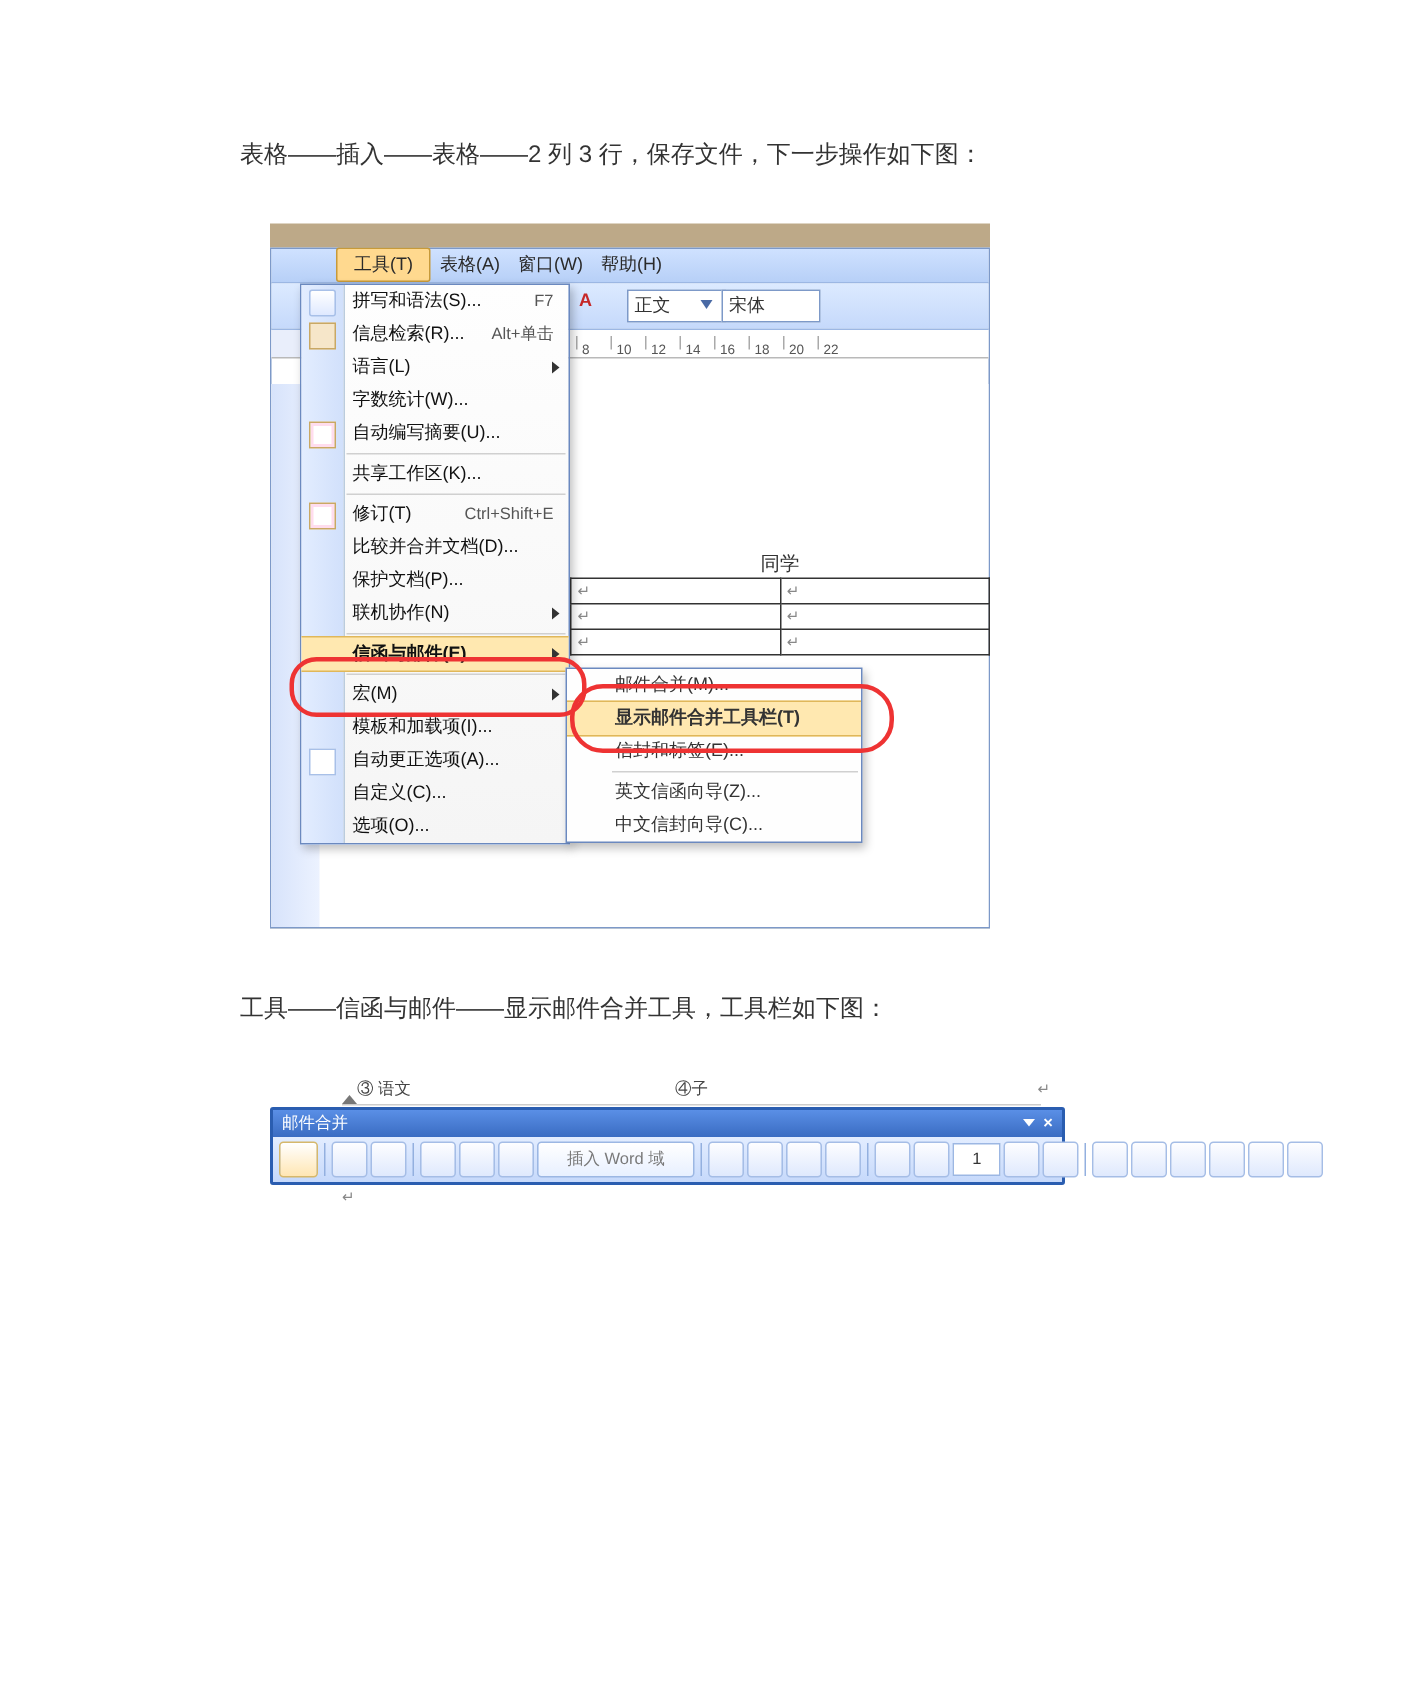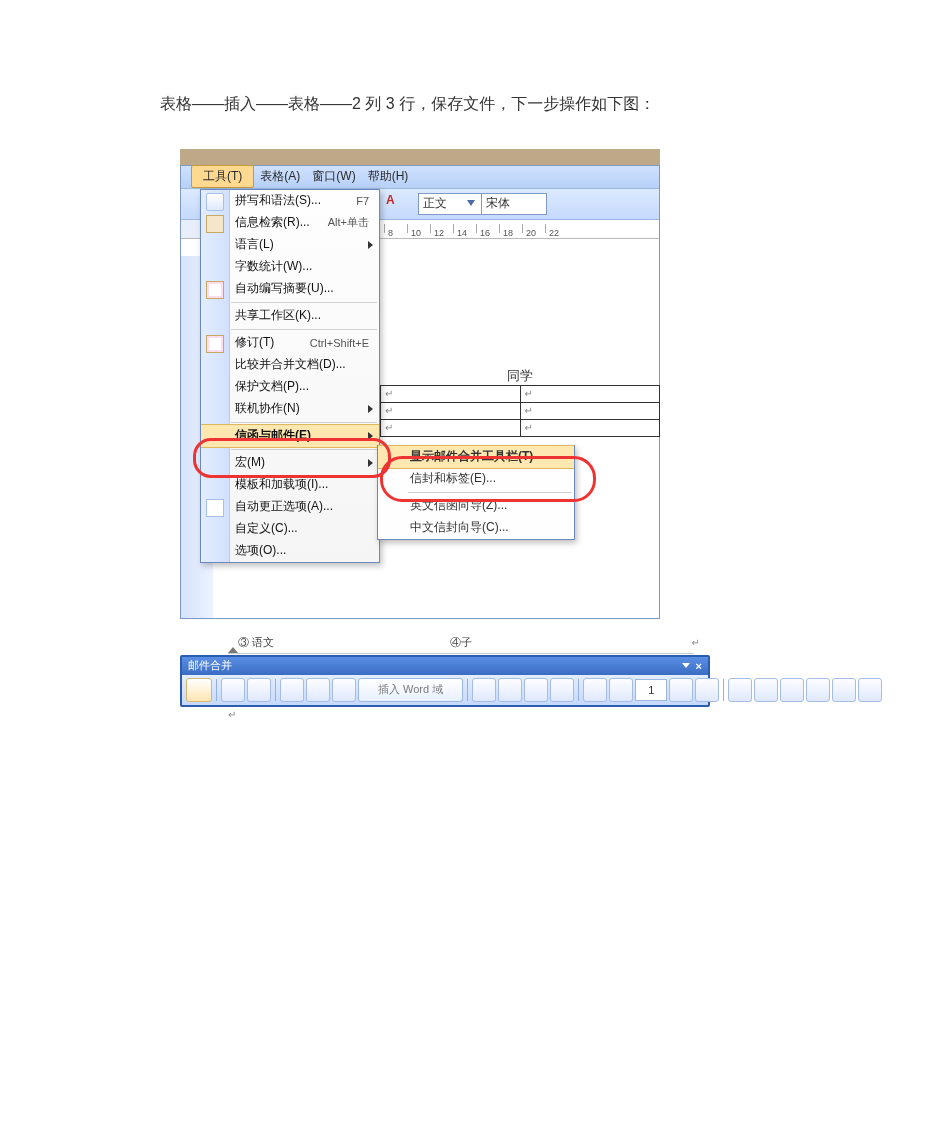--- a/index.html
+++ b/index.html
@@ -5,21 +5,21 @@
 html,body{margin:0;padding:0;background:#fff;font-family:"Microsoft YaHei","SimSun",sans-serif;color:#333;}
 .page{width:945px;height:1123px;position:relative;box-sizing:border-box;padding:90px 160px 0 160px;}
 .caption{font-size:16px;color:#333;line-height:1.8;margin:0 0 30px 0;}
 
 .shot1{position:relative;width:480px;height:470px;margin-left:20px;}
 
 .winbg{position:absolute;inset:0;background:#bda988;}
 .doc-chrome{position:absolute;left:0;right:0;top:16px;bottom:0;background:#fff;border:1px solid #7d99c8;}
 .menubar{height:22px;background:linear-gradient(#cfe1ff,#b7d0f7);border-bottom:1px solid #9cb7e3;display:flex;align-items:center;font-size:12px;color:#2a2a2a;padding-left:10px;gap:0;}
 .menubar span{padding:3px 6px;}
-.menubar .sel{background:#ffd98f;border:1px solid #c79a3a;border-radius:2px;padding:2px 5px;}
+.menubar .sel{background:#ffd98f;border:1px solid #c79a3a;border-radius:2px;padding:2px 5px;margin-left:33px;}
 .formatbar{height:30px;background:linear-gradient(#dceaff,#c5d9fb);border-bottom:1px solid #9cb7e3;position:relative;}
 .formatbar .tbtn{position:absolute;top:5px;width:20px;height:20px;border:1px solid #9cb7e3;border-radius:3px;background:linear-gradient(#fff,#d9e7ff);}
 .formatbar .tbtn.i1{left:150px}
 .formatbar .tbtn.i2{left:175px}
 .formatbar .aa{position:absolute;left:205px;top:4px;font-size:12px;color:#c62828;font-weight:bold;}
 .formatbar .box{position:absolute;top:4px;height:20px;background:#fff;border:1px solid #7d99c8;font-size:12px;display:flex;align-items:center;padding:0 4px;}
 .formatbar .box.b1{left:237px;width:56px}
 .formatbar .box.b2{left:300px;width:56px}
 .formatbar .caret{position:absolute;width:0;height:0;border-left:4px solid transparent;border-right:4px solid transparent;border-top:6px solid #4a6aa5;top:11px;}
 .formatbar .caret.c1{left:286px}
@@ -231,39 +231,43 @@
     <div class="mi">
       <span>自定义(C)...</span>
     </div>
     <div class="mi">
       <span>选项(O)...</span>
     </div>
   </div>
 
   <div class="submenu">
     <div class="iconcol"></div>
+    <div class="mi">
+      <span>邮件合并(M)...</span>
+    </div>
     <div class="mi hl">
       <span>显示邮件合并工具栏(T)</span>
     </div>
     <div class="mi">
       <span>信封和标签(E)...</span>
     </div>
     <div class="sep"></div>
     <div class="mi">
       <span>英文信函向导(Z)...</span>
     </div>
     <div class="mi">
       <span>中文信封向导(C)...</span>
     </div>
   </div>
 
   <div class="redcircle rc1"></div>
   <div class="redcircle rc2"></div>
 </div>
 
+<p class="caption caption2">工具——信函与邮件——显示邮件合并工具，工具栏如下图：</p>
 
 <div class="shot2">
   <div class="rulerrow">
     <div class="tri t1"></div>
     <span class="lbl l1"><span>③</span>&nbsp;<span>语文</span></span>
     <span class="lbl l2">④子</span>
     <span class="pmark">↵</span>
     <div class="line"></div>
   </div>
   <div class="mmtoolbar">

